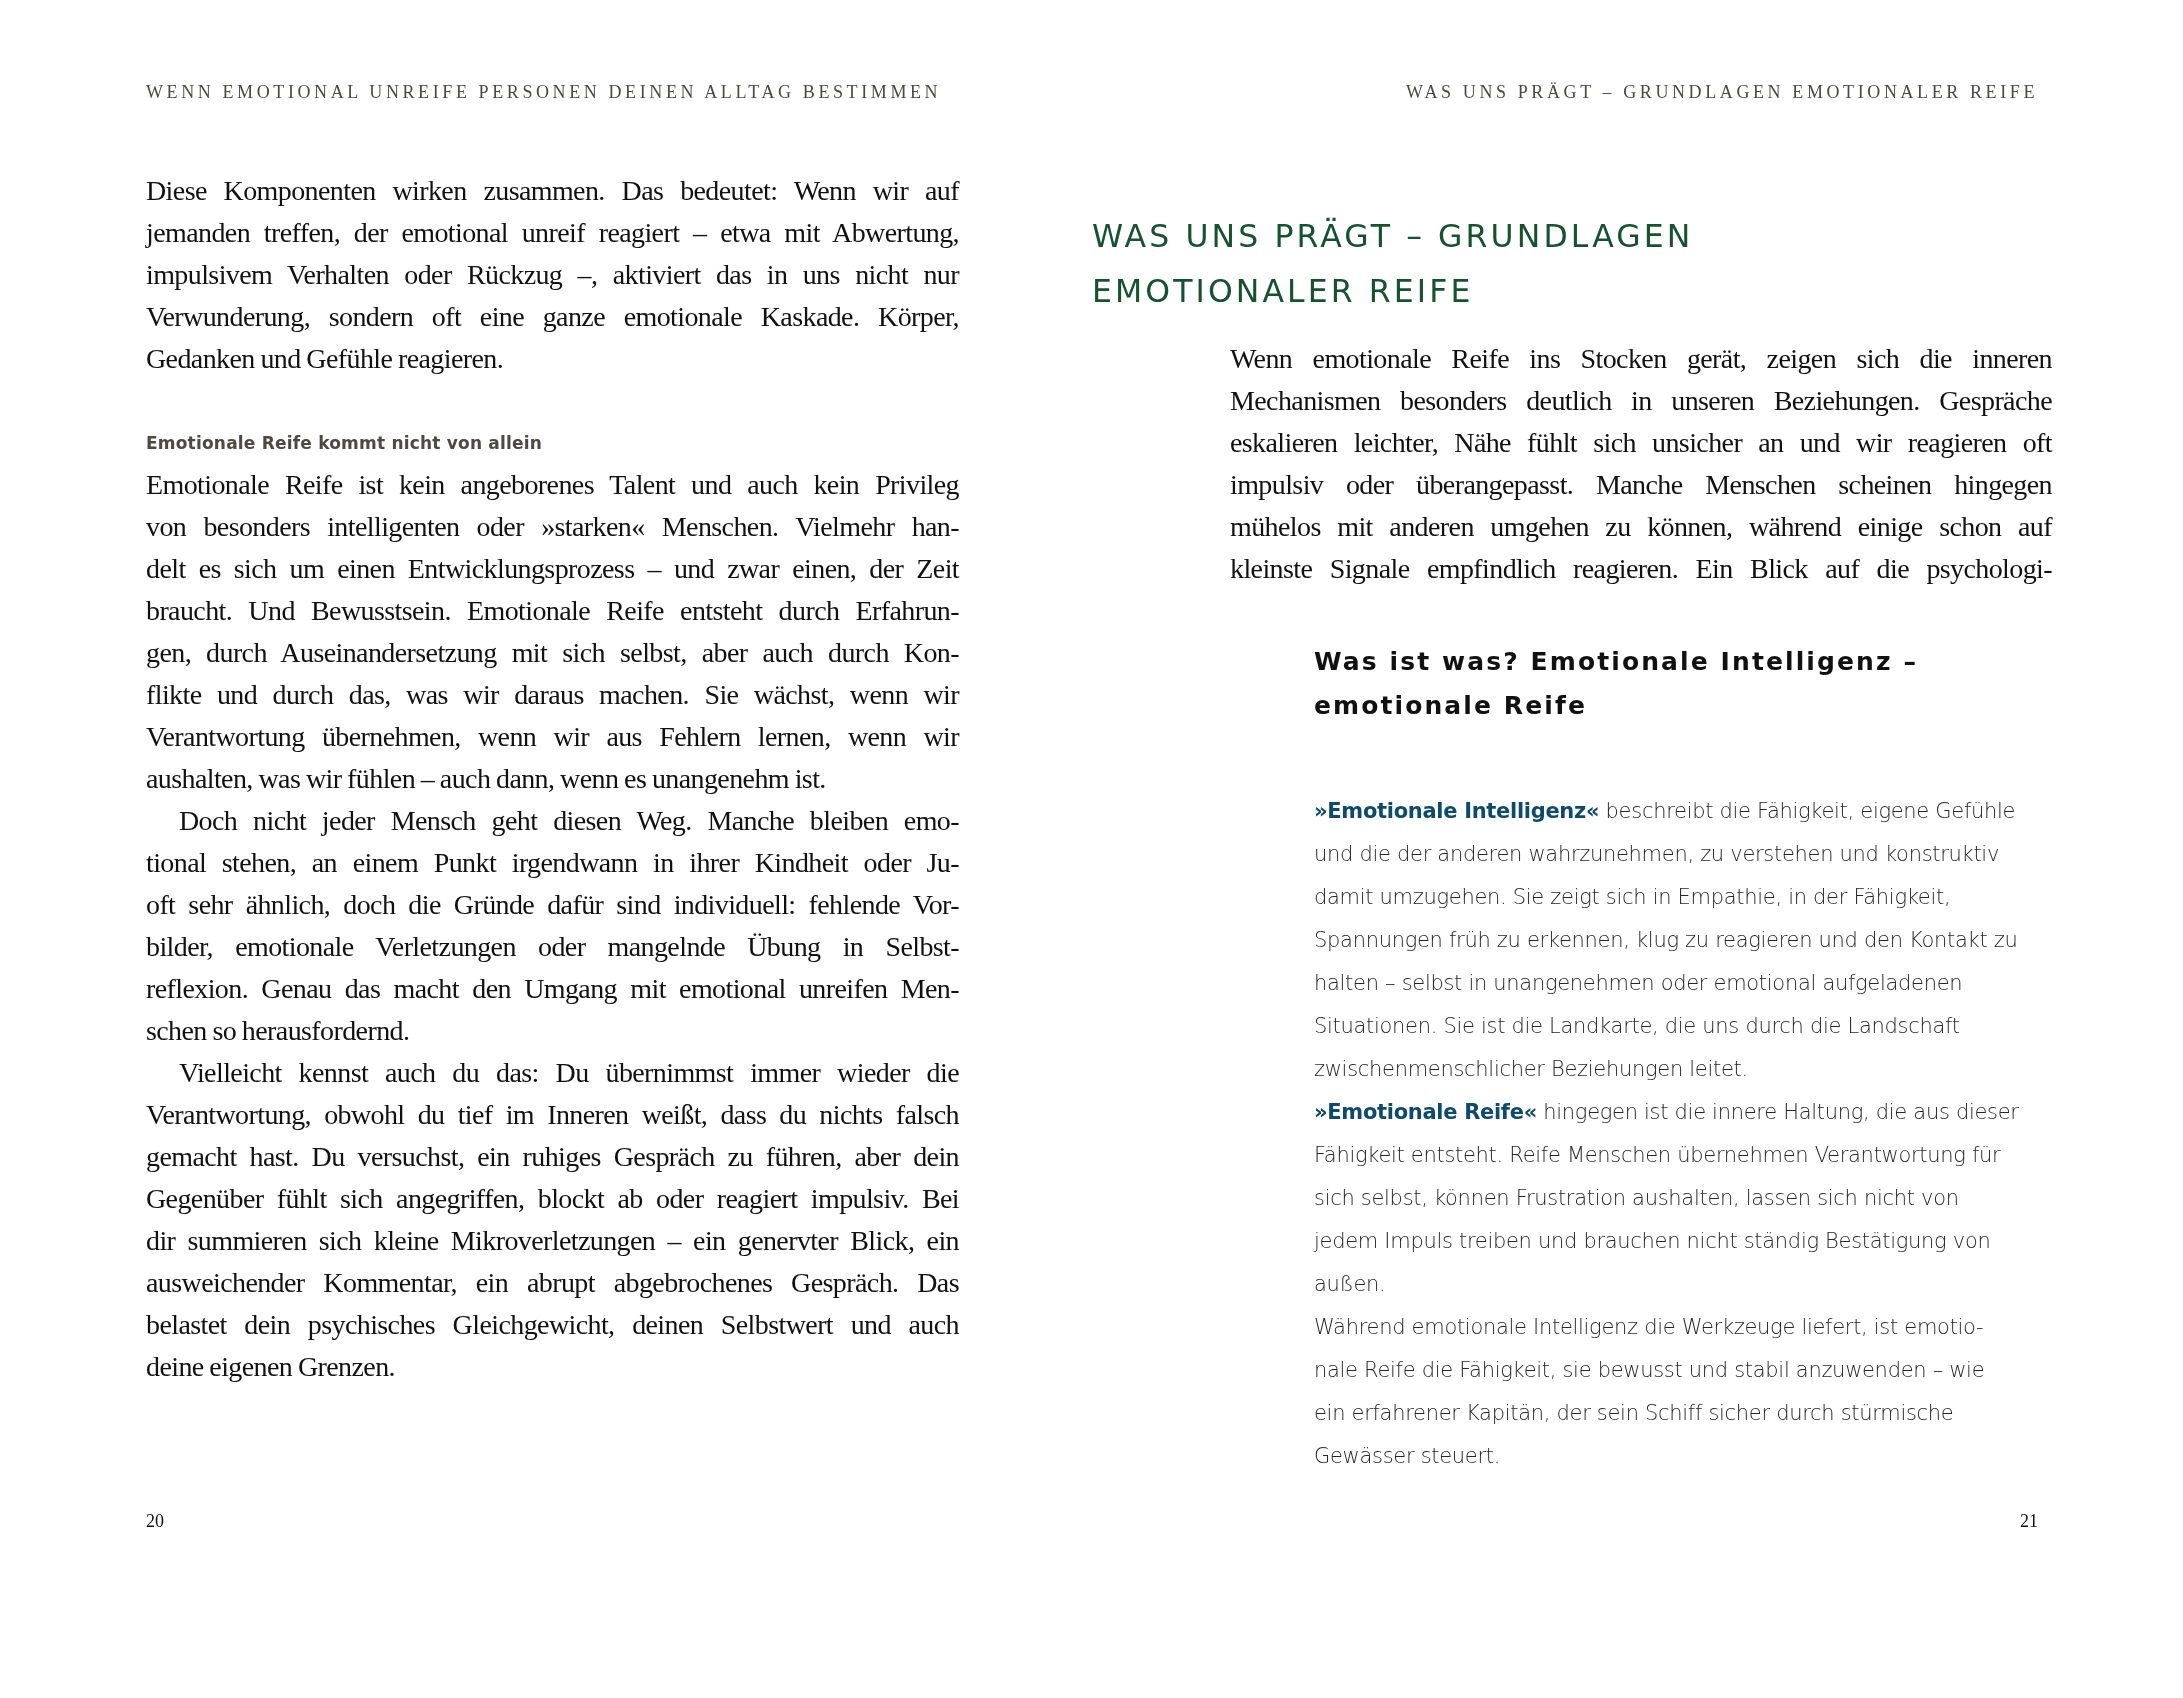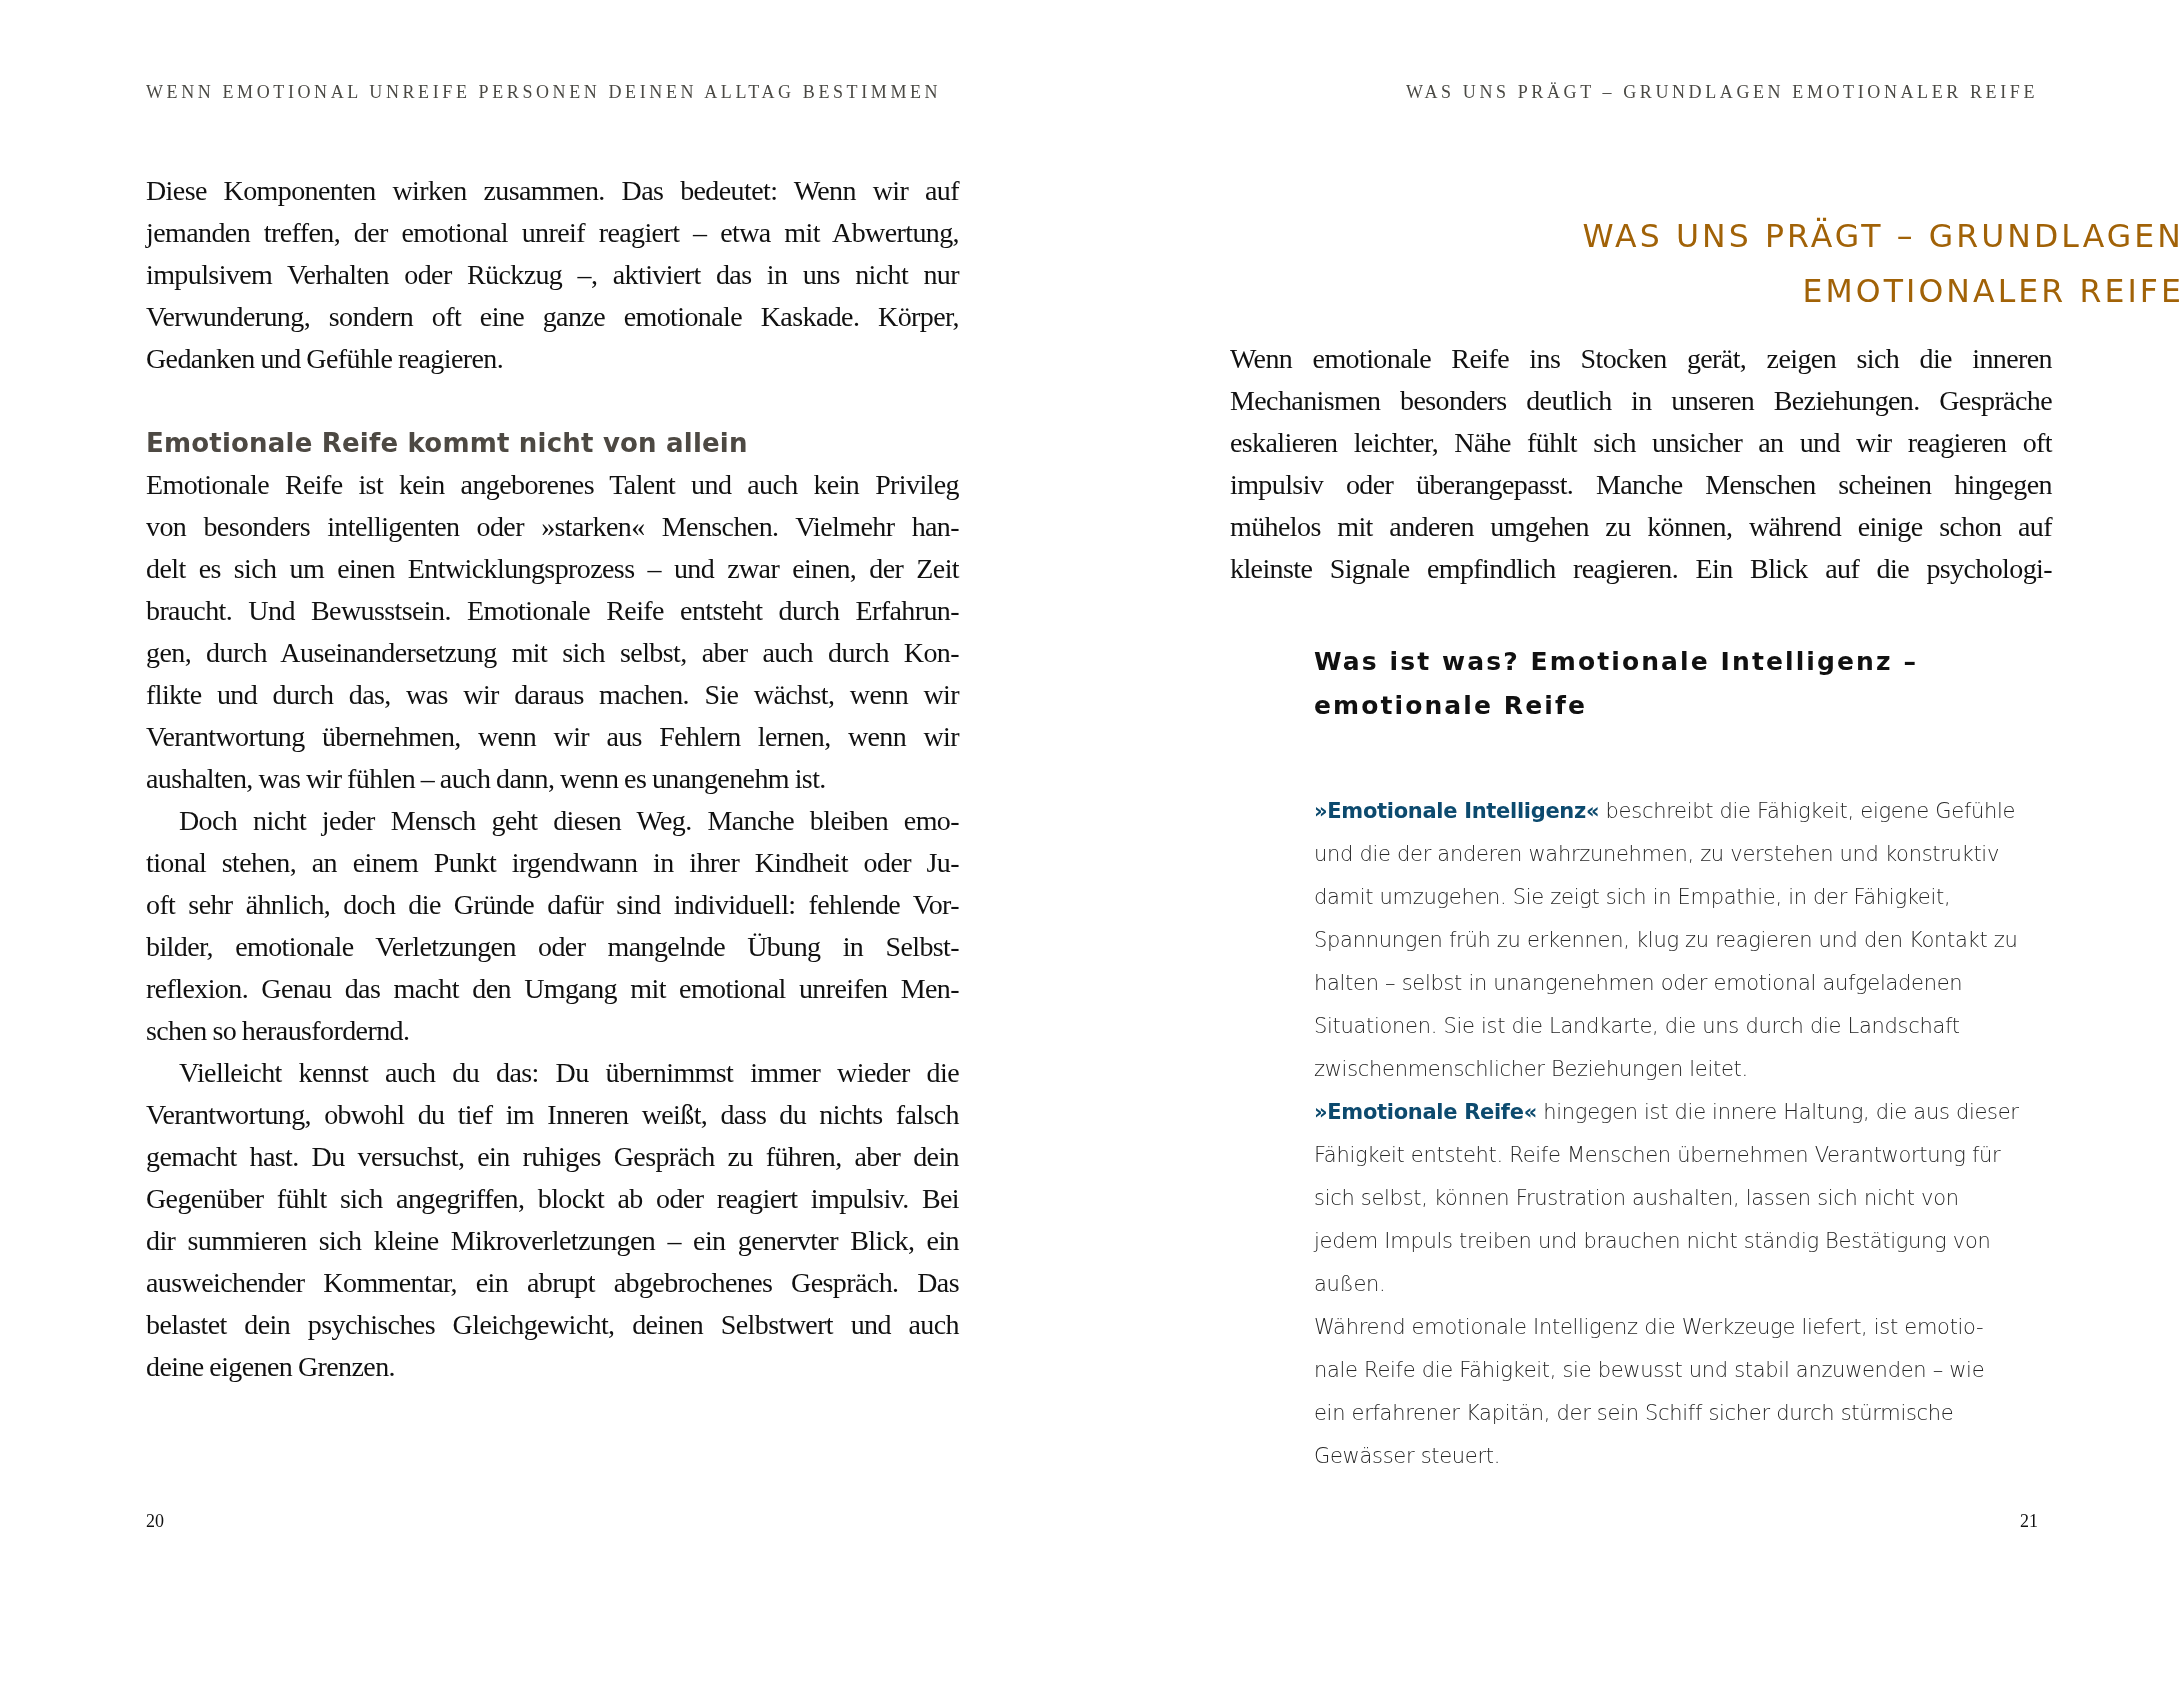--- a/index.html
+++ b/index.html
@@ -27,29 +27,29 @@
     display: block;
     letter-spacing: -0.6px;
     word-spacing: -0.7px;
   }
   .serif-line.last { text-align-last: left; }
   .serif-line.indent { padding-left: 33px; }
 
   .left-body { position: absolute; left: 146px; top: 170px; width: 813px; }
   .subhead {
     font-family: "DejaVu Sans", sans-serif; font-weight: bold;
-    font-size: 26px; color: #4d4943; height: 42px; line-height: 42px;
+    font-size: 17px; color: #4d4943; height: 42px; line-height: 42px;
     letter-spacing: 0.2px; margin-top: 42px;
   }
 
   .chapter-title {
     position: absolute; left: 0; right: 0; top: 209px;
-    text-align: right;
+    text-align: left;
     font-family: "DejaVu Sans", sans-serif;
-    font-size: 31.5px; letter-spacing: 3.1px; color: #a16207;
+    font-size: 31.5px; letter-spacing: 3.1px; color: #14532d;
     line-height: 55px;
   }
   .chapter-title .tl { display: block; }
   .right-body { position: absolute; left: 138px; top: 338px; width: 822px; }
 
   .box { position: absolute; left: 174px; top: 640px; width: 767px; margin-left: 48px; }
   .box-title {
     font-family: "DejaVu Sans", sans-serif; font-weight: bold;
     font-size: 25px; letter-spacing: 2.1px; color: #111111;
     line-height: 44px;

